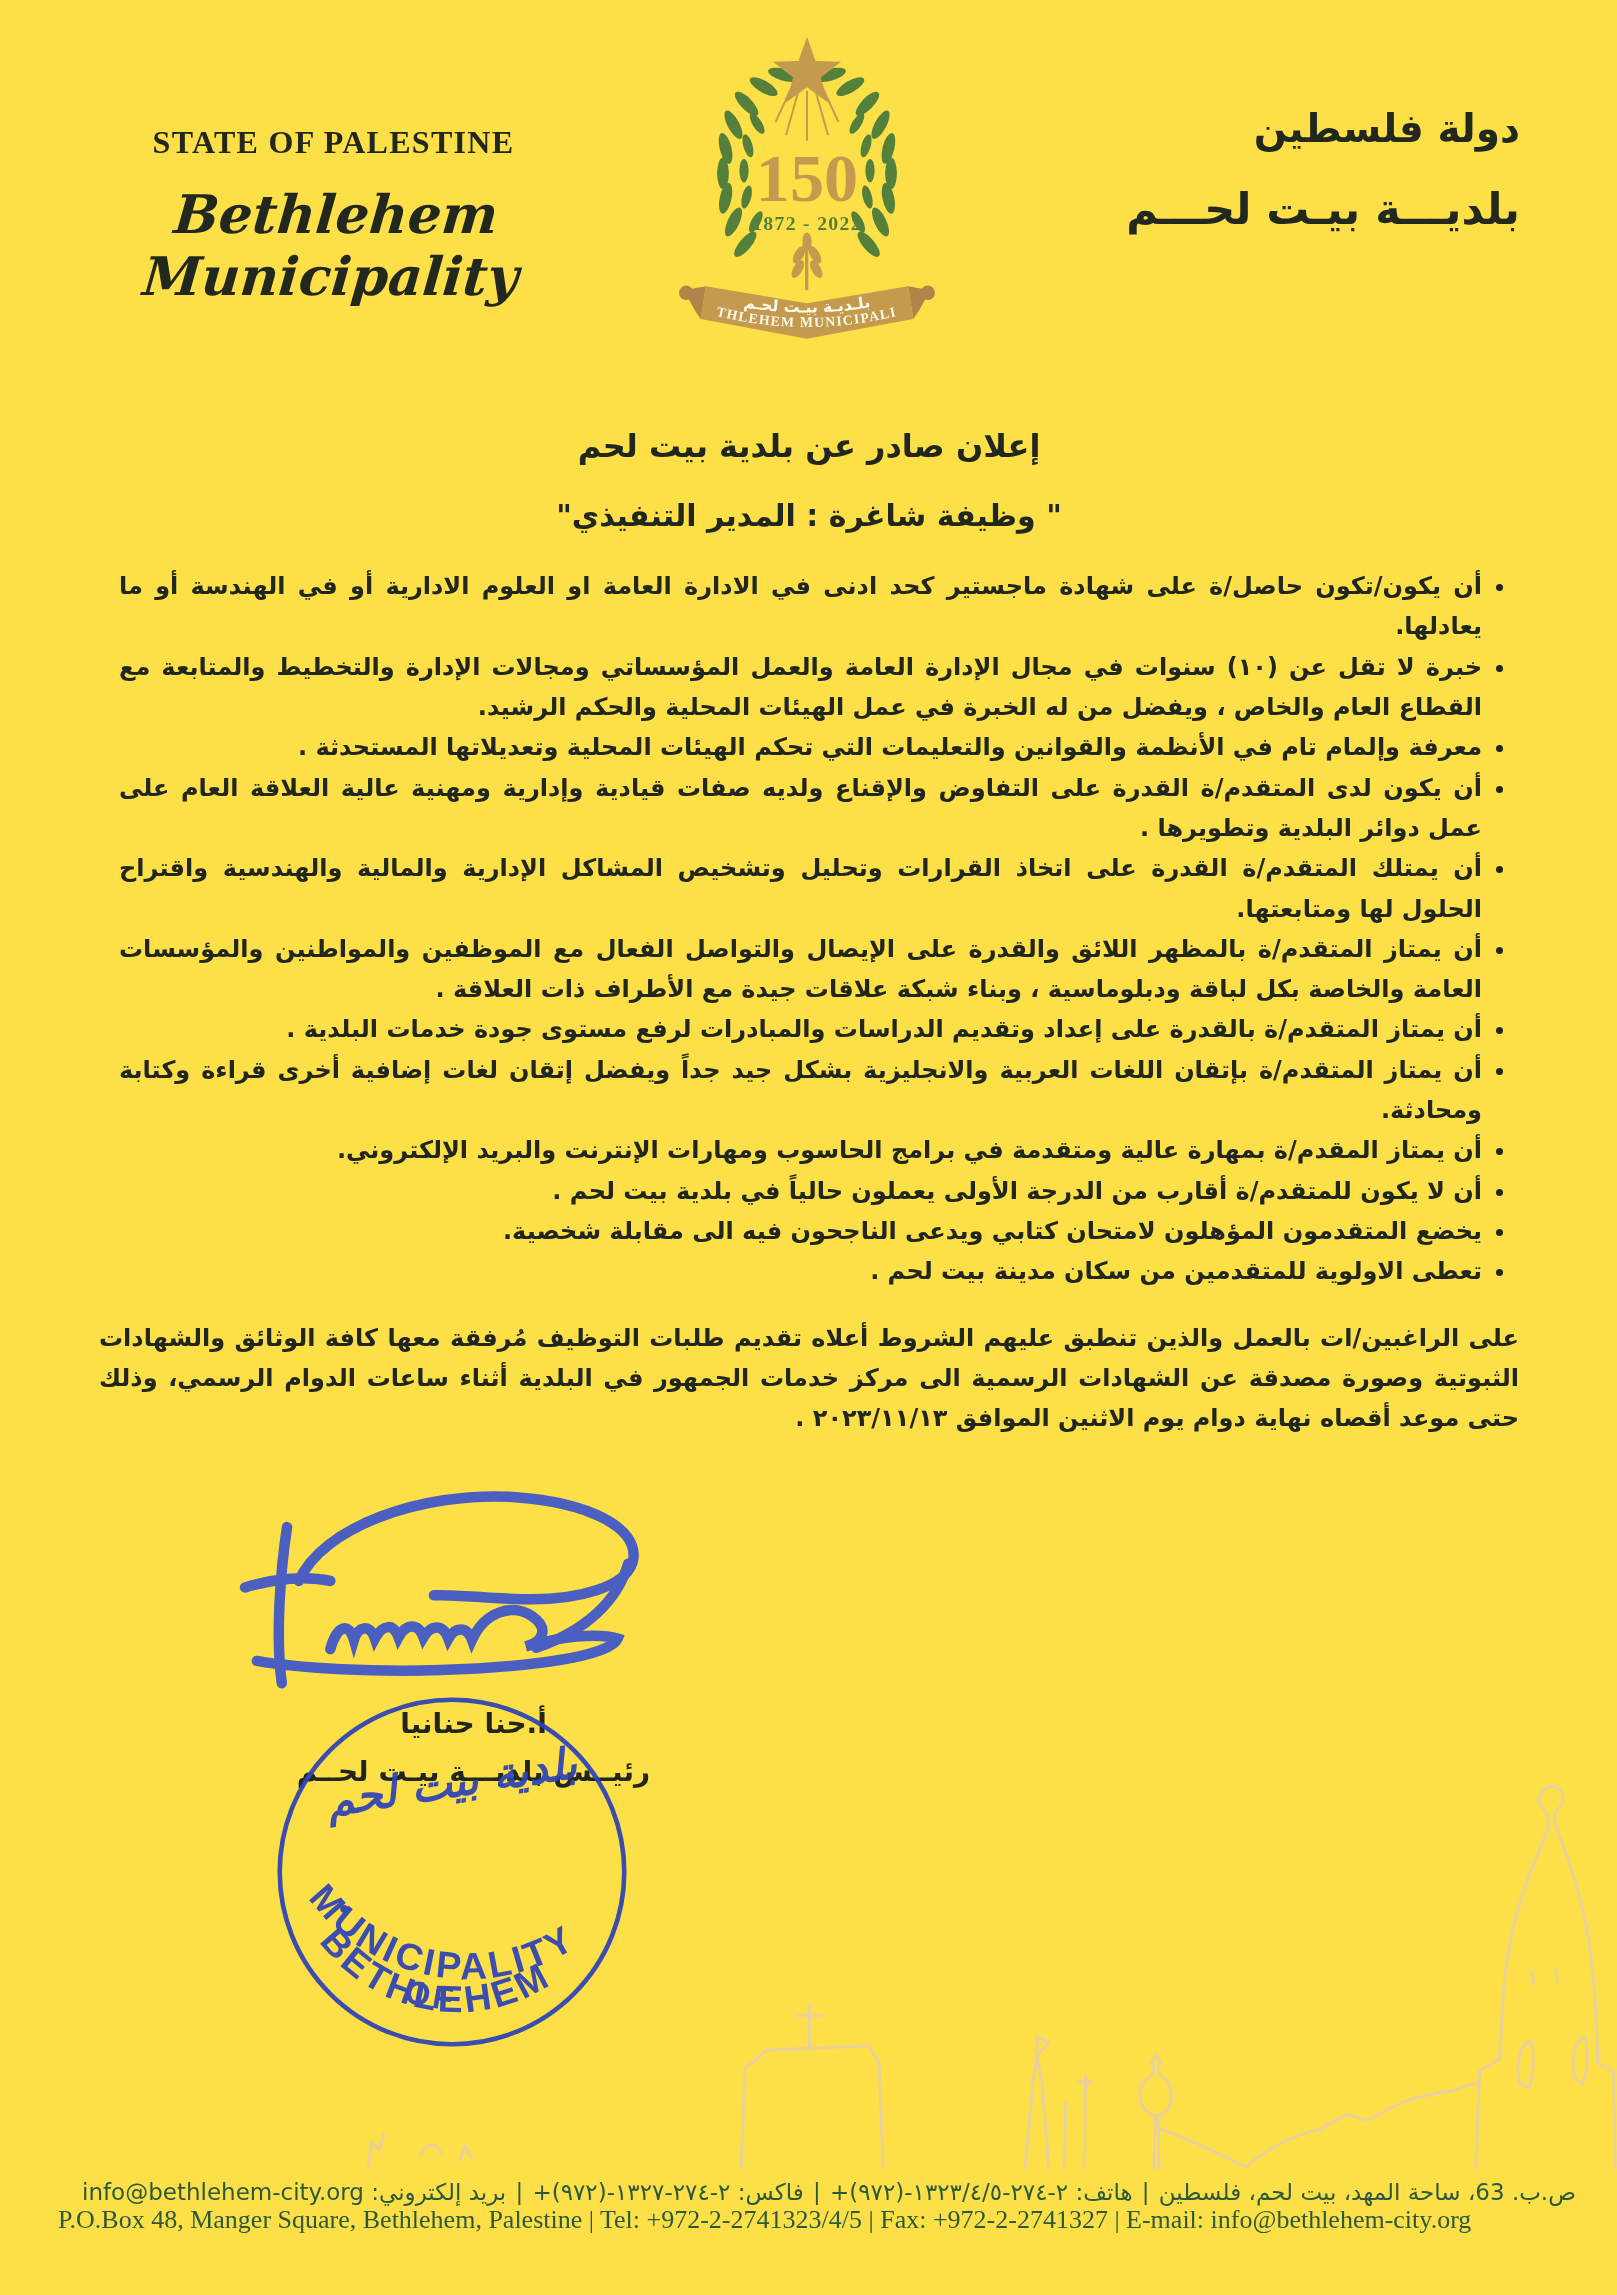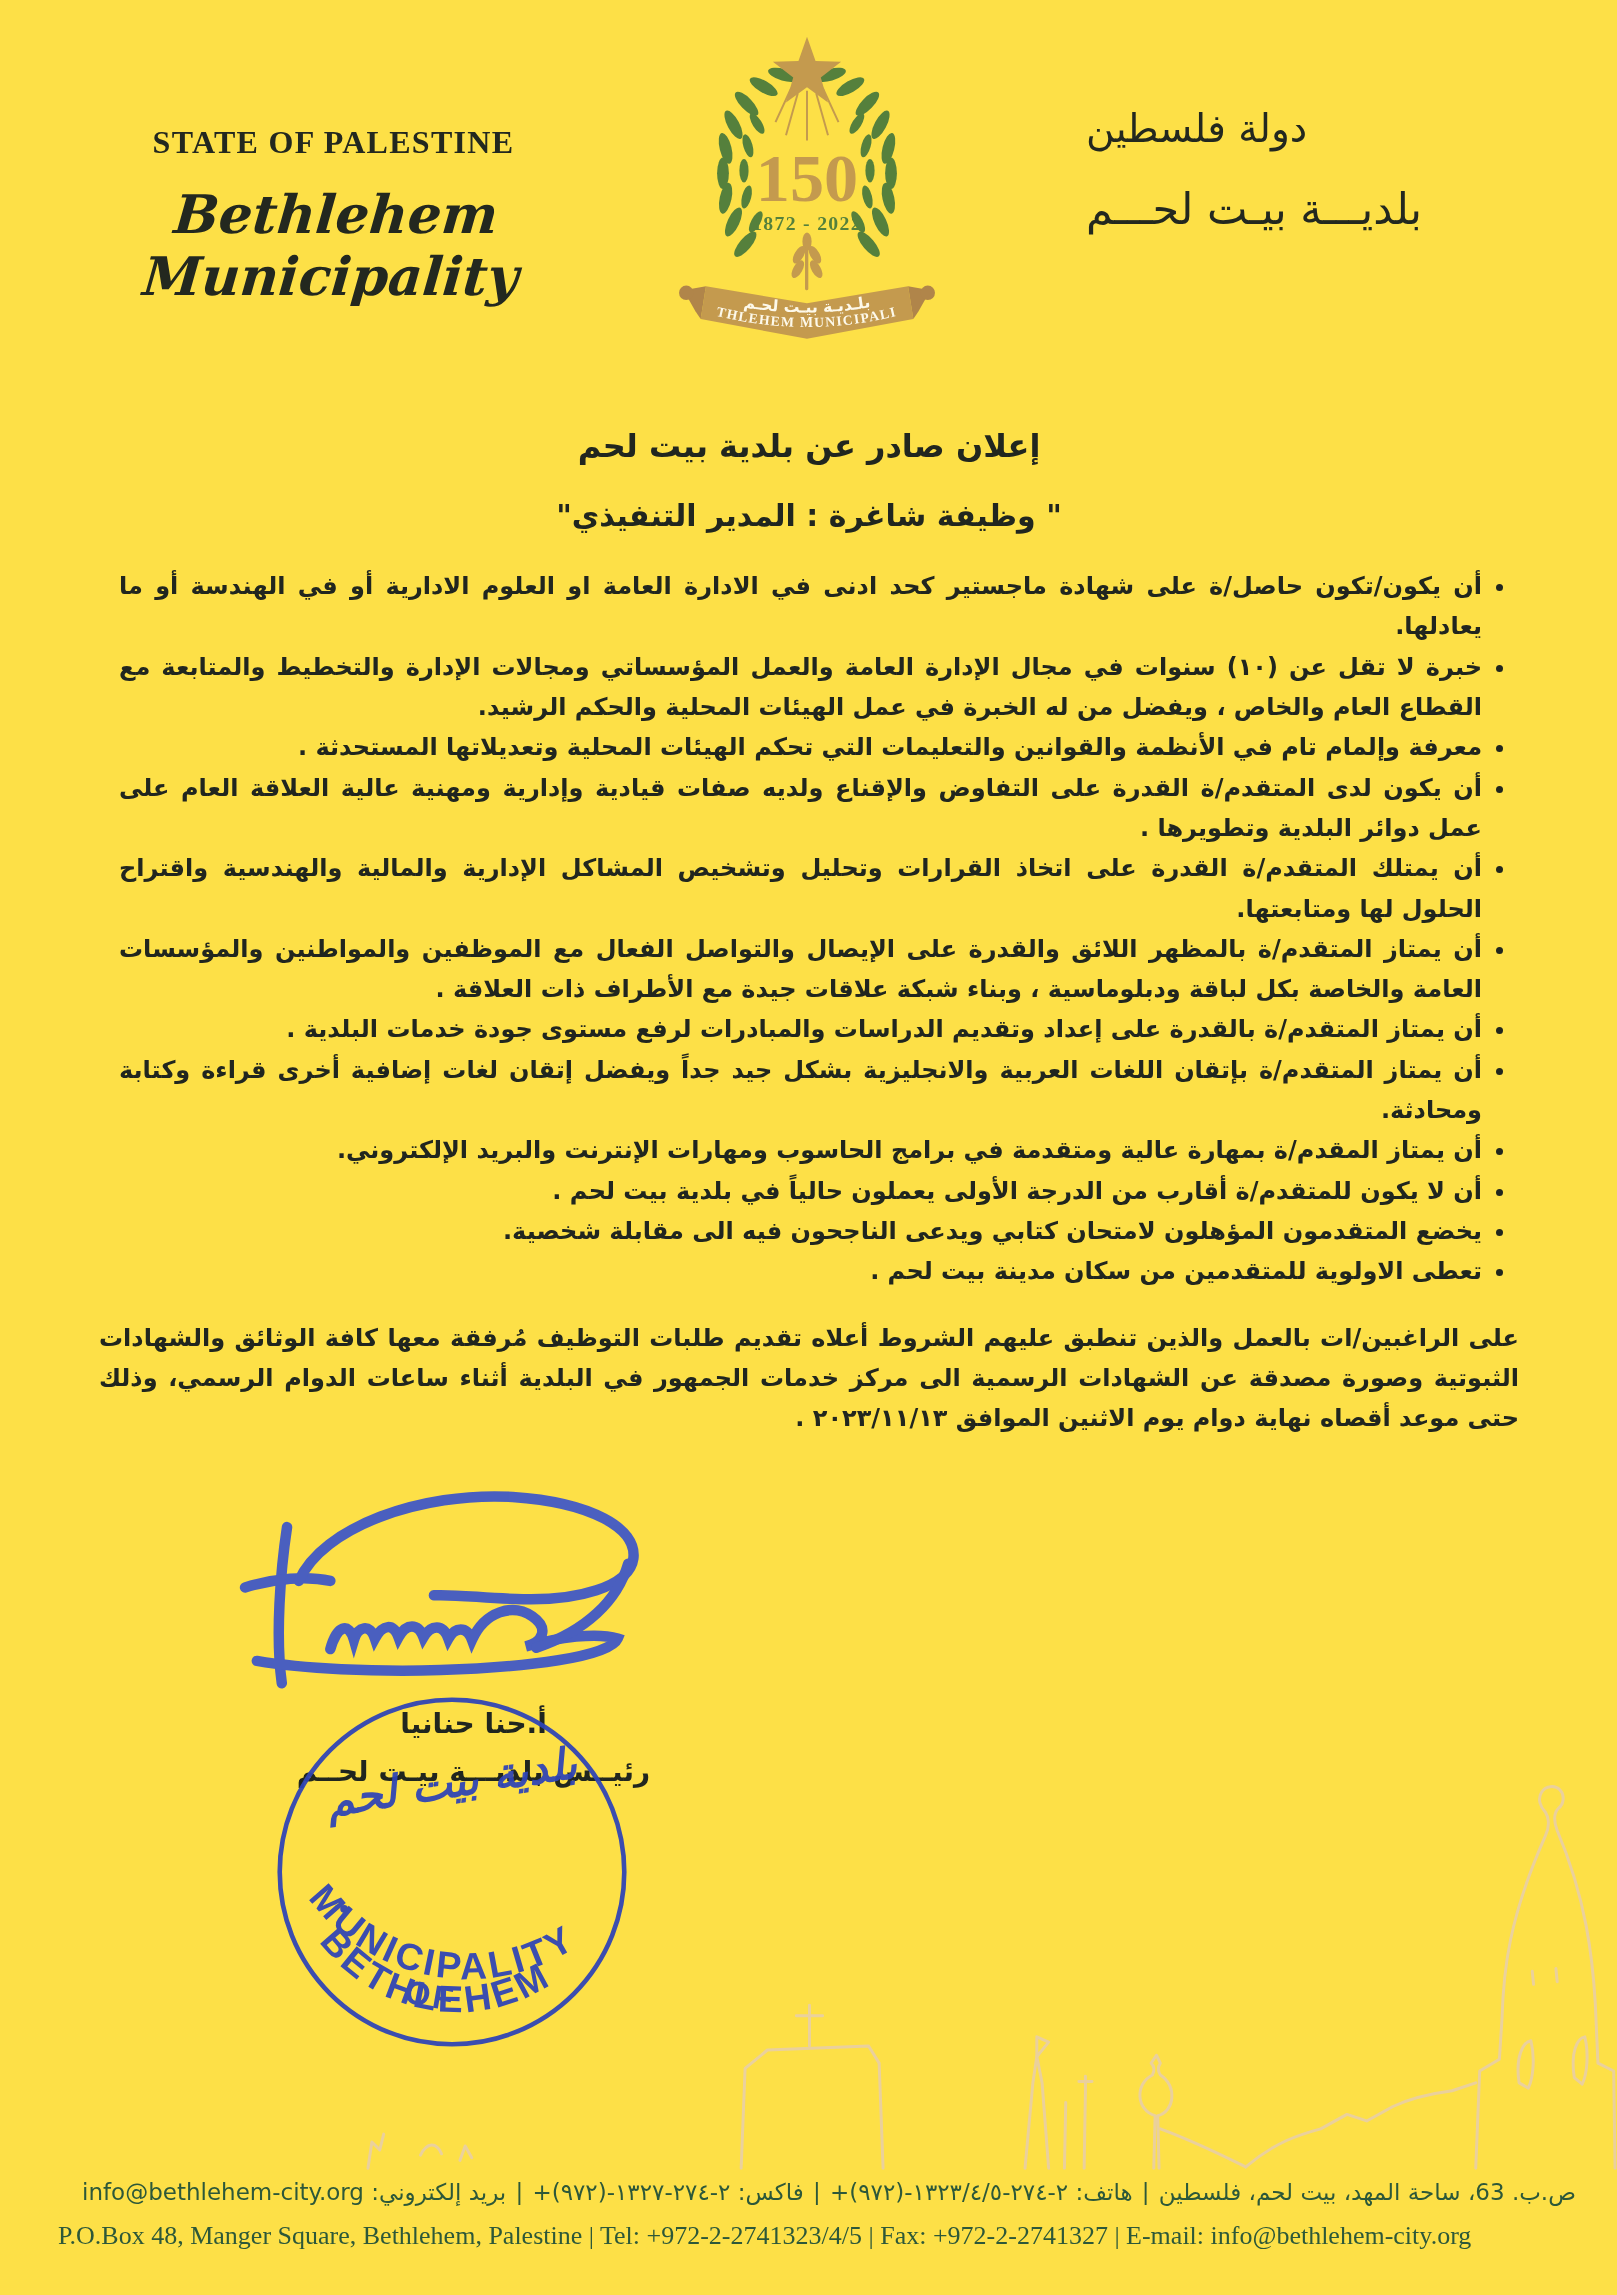--- a/index.html
+++ b/index.html
@@ -11,21 +11,21 @@
   
   .hdr-left { position:absolute; left:97px; top:124px; width:473px; text-align:center; }
   .state-line {
     font-family:"Liberation Serif", serif; font-weight:bold;
     font-size:32px; letter-spacing:1.3px; color:#23281f;
   }
   .muni-script {
     font-family:"DejaVu Serif", serif; font-style:italic; font-weight:bold;
     font-size:53px; margin-top:22.3px; transform:skewX(-5deg); color:#23281f;
   }
-  .hdr-right { position:absolute; right:97px; top:106px; width:434px; text-align:left; font-weight:normal; color:#23281f; }
+  .hdr-right { position:absolute; right:97px; top:106px; width:434px; text-align:right; font-weight:bold; color:#23281f; }
   .ar-line1 { font-size:39px; }
   .ar-line2 { font-size:43px; margin-top:33px; }
   .logo-wrap { position:absolute; left:677px; top:25px; }
   .website {
     position:absolute; top:363px; left:0; width:100%; text-align:center;
     font-family:"Liberation Serif", serif; font-weight:bold;
     font-size:27px; letter-spacing:7.2px; color:#23281f;
   }
   
   .content { position:absolute; top:427px; left:99px; width:1420px; direction:rtl; }
@@ -40,21 +40,21 @@
   .sig-block { position:absolute; left:260px; top:1707px; width:427px; text-align:center; font-weight:bold; direction:rtl; color:#21261f; }
   .sig-name  { font-size:28px; }
   .sig-title { font-size:28px; margin-top:14.5px; }
   .stamp-wrap { position:absolute; left:260px; top:1680px; opacity:.94; }
   
   .sketch-wrap { position:absolute; left:0; top:1774px; pointer-events:none; }
   
   .footer { position:absolute; left:58px; top:2179px; width:1518px; color:#2d5839; }
   .f-ar { direction:rtl; text-align:right; font-size:23px; font-weight:500; }
   .f-ar .sep { padding:0 9.2px; }
-  .f-en { font-family:"Liberation Serif", serif; font-size:26px; margin-top:16px; text-align:left; }
+  .f-en { font-family:"Liberation Serif", serif; font-size:26px; margin-top:0; text-align:left; }
 </style>
 </head>
 <body>
 
 <div class="page">
 
   <div class="hdr-left">
     <div class="state-line">STATE OF PALESTINE</div>
     <div class="muni-script">Bethlehem Municipality</div>
   </div>

